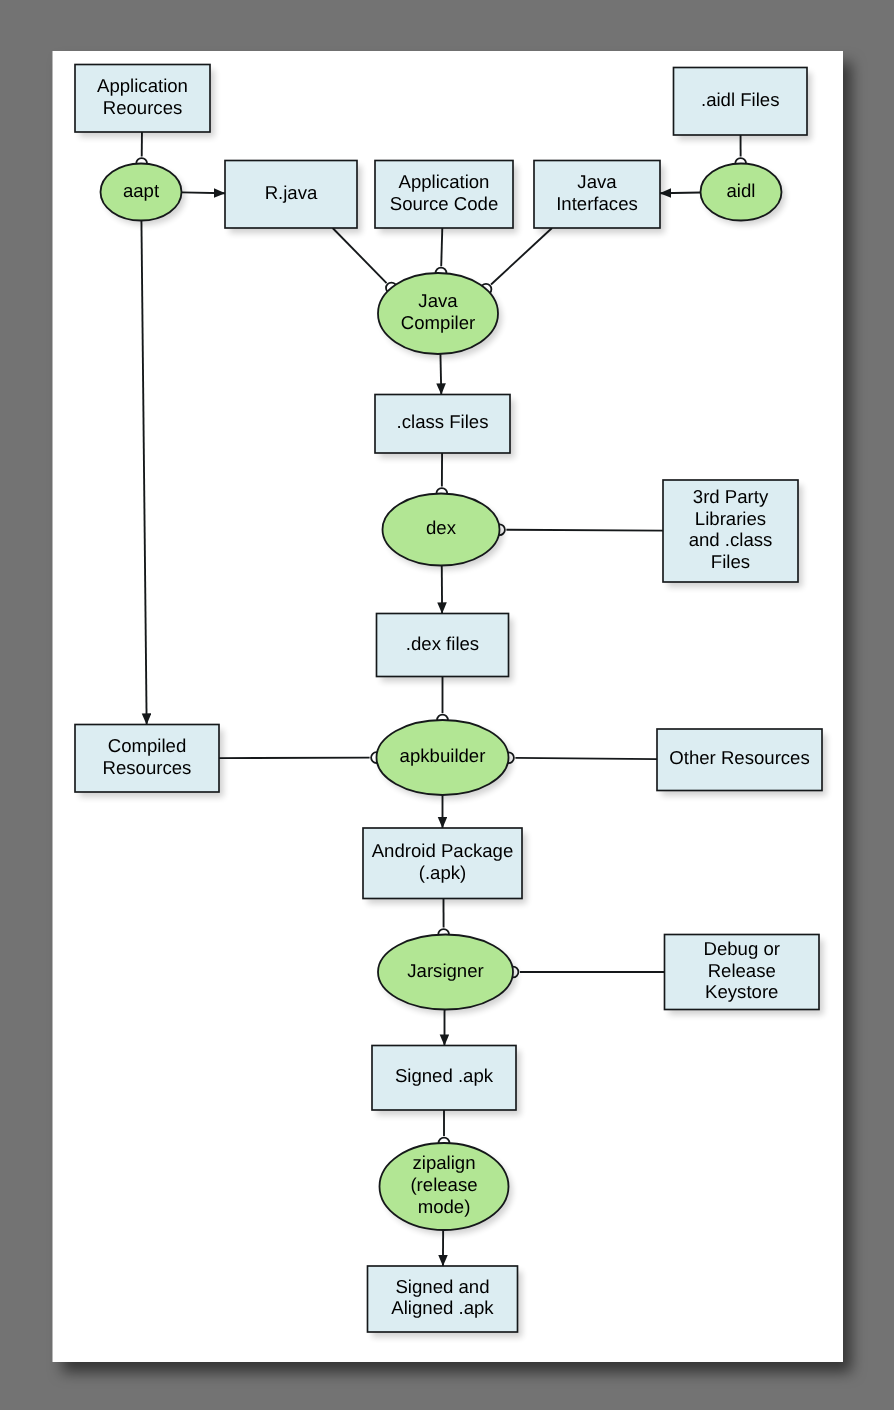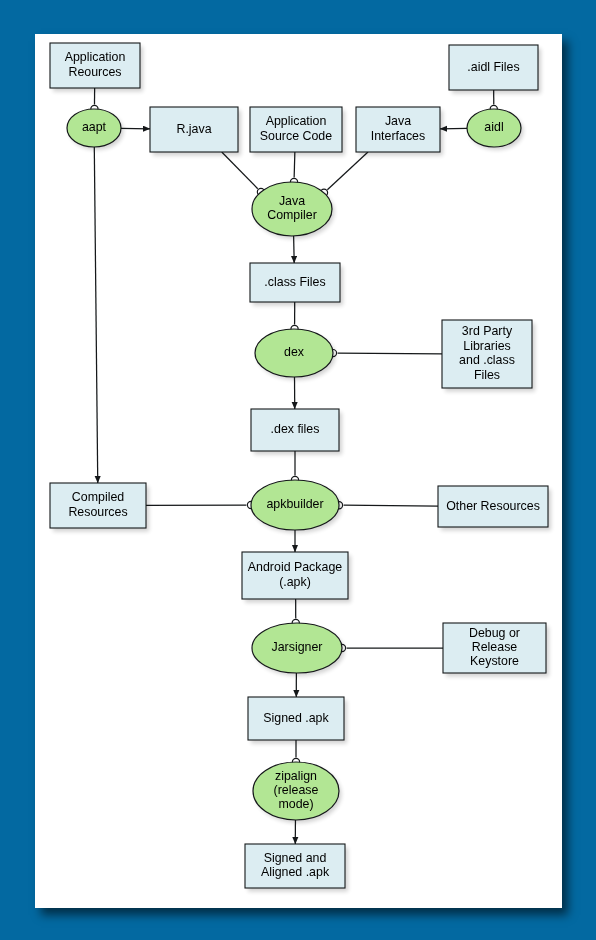--- a/index.html
+++ b/index.html
@@ -10,21 +10,21 @@
     width: 596px;
     height: 940px;
     background: #ffffff;
     font-family: "Liberation Sans", sans-serif;
     overflow: hidden;
   }
   #canvas {
     position: relative;
     width: 596px;
     height: 940px;
-    background: #0369a1;
+    background: #737373;
   }
   #page-sheet {
     position: absolute;
     left: 35px;
     top: 34px;
     width: 527px;
     height: 874px;
     background: #ffffff;
     box-shadow: 6px 7px 9px rgba(0,0,0,0.55);
   }

